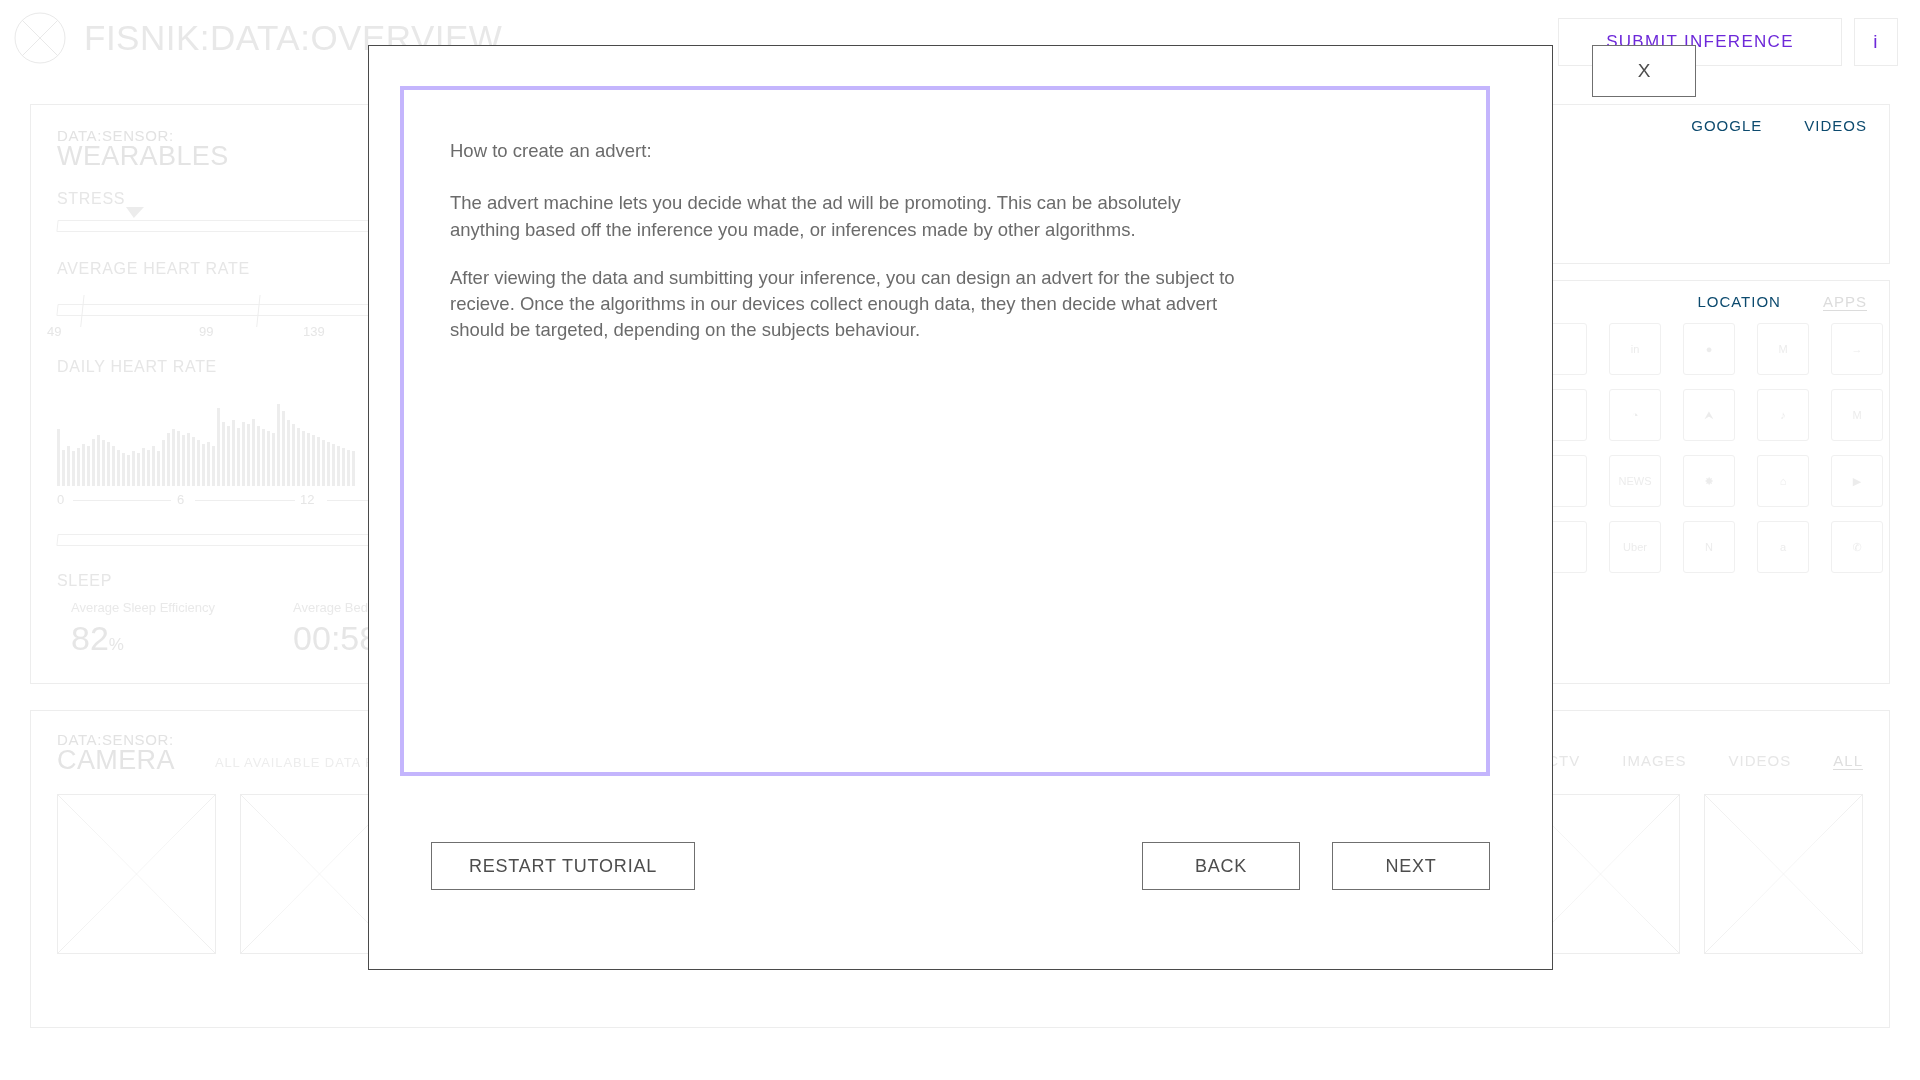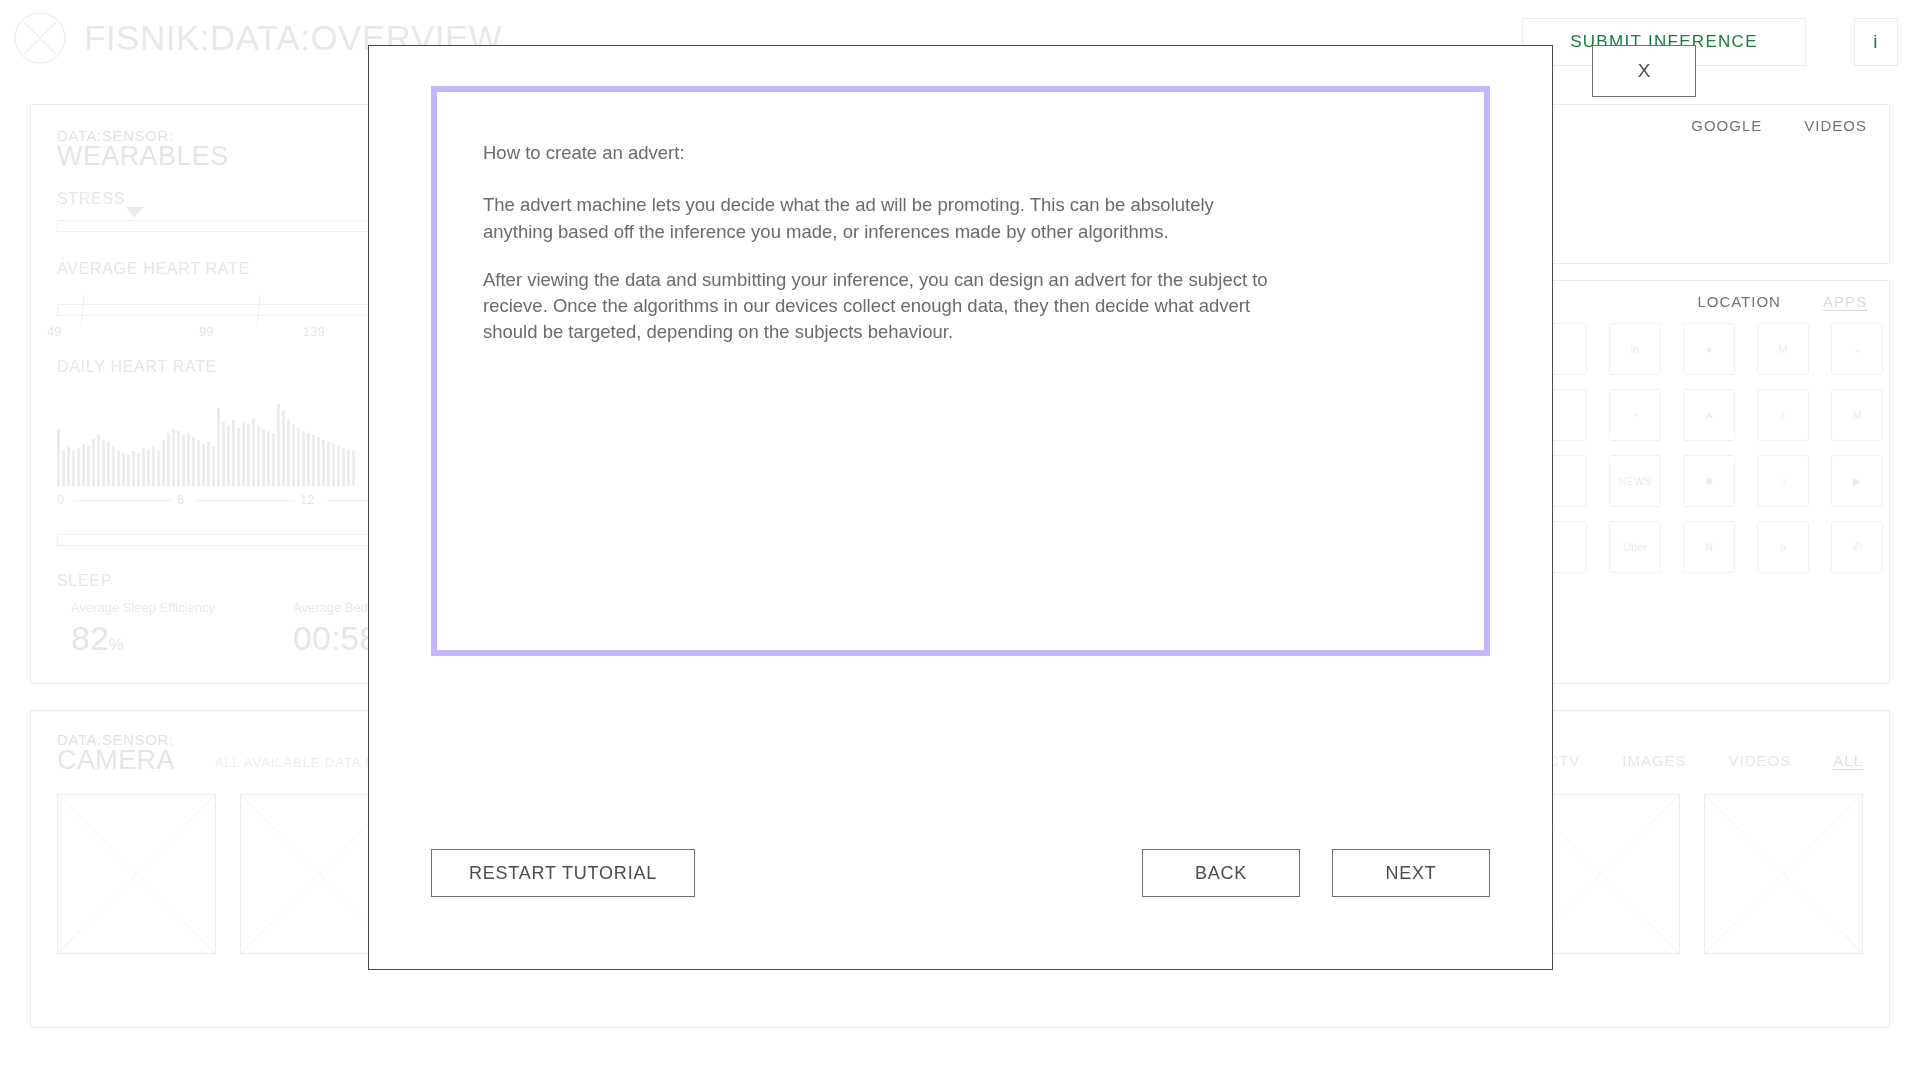--- a/index.html
+++ b/index.html
@@ -23,22 +23,22 @@
     font-size: 35px; letter-spacing: .5px; color: #e8e8e8; font-weight: 400;
     white-space: nowrap;
   }
 
   .hdr-right {
     position: absolute; right: 22px; top: 18px;
     display: flex; align-items: flex-start; gap: 12px;
   }
   .btn-outline {
     border: 1px solid #ececec; background: #fff;
-    color: #15803d; font-size: 17px; letter-spacing: 1.3px;
-    display: flex; align-items: center; justify-content: center; margin-left: 36px;
+    color: #6d28d9; font-size: 17px; letter-spacing: 1.3px;
+    display: flex; align-items: center; justify-content: center;
   }
   .btn-submit { width: 284px; height: 48px; }
   .btn-info { width: 44px; height: 48px; font-size: 19px; }
 
   .panel { position: absolute; border: 1px solid #ededed; background: #fff; }
   .panel-kicker { font-size: 15px; color: #e2e2e2; letter-spacing: .6px; }
   .panel-title { font-size: 27px; color: #e4e4e4; letter-spacing: .4px; margin-top: -3px; }
   .sec-label { font-size: 16px; color: #e6e6e6; letter-spacing: .7px; }
 
   
@@ -83,21 +83,21 @@
   .cam-thumb::before, .cam-thumb::after {
     content: ""; position: absolute; left: 0; top: 0; width: 100%; height: 100%;
     background: linear-gradient(to top right, transparent calc(50% - .5px), #efefef 50%, transparent calc(50% + .5px));
   }
   .cam-thumb::after { background: linear-gradient(to bottom right, transparent calc(50% - .5px), #efefef 50%, transparent calc(50% + .5px)); }
 
   
   #panel-media { left: 690px; top: 104px; width: 1200px; height: 160px; }
   #panel-apps  { left: 690px; top: 280px; width: 1200px; height: 404px; }
   .pnl-tabs { position: absolute; right: 22px; top: 12px; display: flex; gap: 42px; }
-  .pnl-tab { font-size: 15px; color: #737373; letter-spacing: 1px; }
+  .pnl-tab { font-size: 15px; color: #0c4a6e; letter-spacing: 1px; }
   .pnl-tab.active { color: #dcdcdc; border-bottom: 1px solid #dcdcdc; }
   .vid-grid { display: flex; gap: 28px; padding: 44px 0 0 34px; }
   .vid-card {
     width: 60px; height: 52px; border: 1px solid #f0f0f0;
     display: flex; align-items: center; justify-content: center;
   }
   .play-tri {
     width: 0; height: 0; border-left: 16px solid #f0f0f0;
     border-top: 10px solid transparent; border-bottom: 10px solid transparent;
   }
@@ -114,30 +114,30 @@
   
   .modal {
     position: absolute; left: 368px; top: 45px; width: 1185px; height: 925px;
     background: #ffffff; border: 1px solid #4a4a4a; z-index: 40;
   }
   .modal-title {
     font-size: 31px; color: #555555; letter-spacing: .6px;
     padding: 66px 0 0 62px; font-weight: 400;
   }
   .modal-body {
-    margin: 40px 62px 0 62px; height: 570px;
-    border: 6px solid #c4b5fd; padding: 48px 46px;
+    margin: 40px 62px 0 31px; height: 690px;
+    border: 4px solid #c4b5fd; padding: 48px 46px;
   }
   .modal-body p {
     font-size: 18.5px; line-height: 1.42; color: #6b6b6b;
     margin-bottom: 22px; max-width: 800px;
   }
   .modal-body p.lead { margin-bottom: 26px; }
   .modal-actions {
-    position: absolute; left: 62px; right: 62px; bottom: 72px;
+    position: absolute; left: 62px; right: 62px; bottom: 79px;
     display: flex; align-items: center;
   }
   .m-btn {
     border: 1px solid #6f6f6f; background: #fff; color: #4d4d4d;
     height: 48px; font-size: 18px; letter-spacing: .8px;
     display: flex; align-items: center; justify-content: center;
     font-family: "Liberation Sans", sans-serif; cursor: pointer;
   }
   .m-btn-restart { width: 264px; }
   .m-btn-back { width: 158px; margin-left: auto; }

